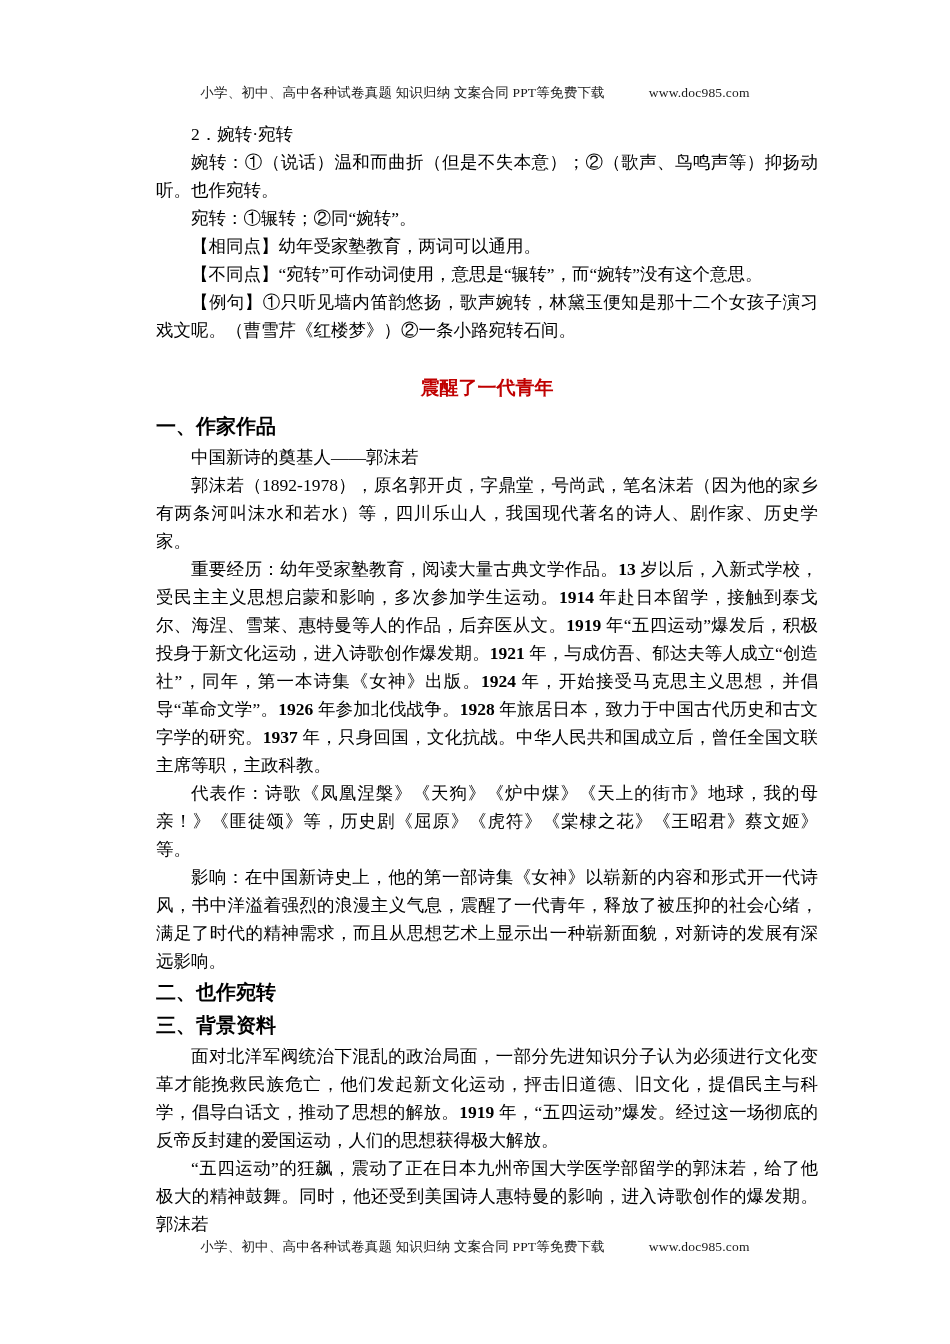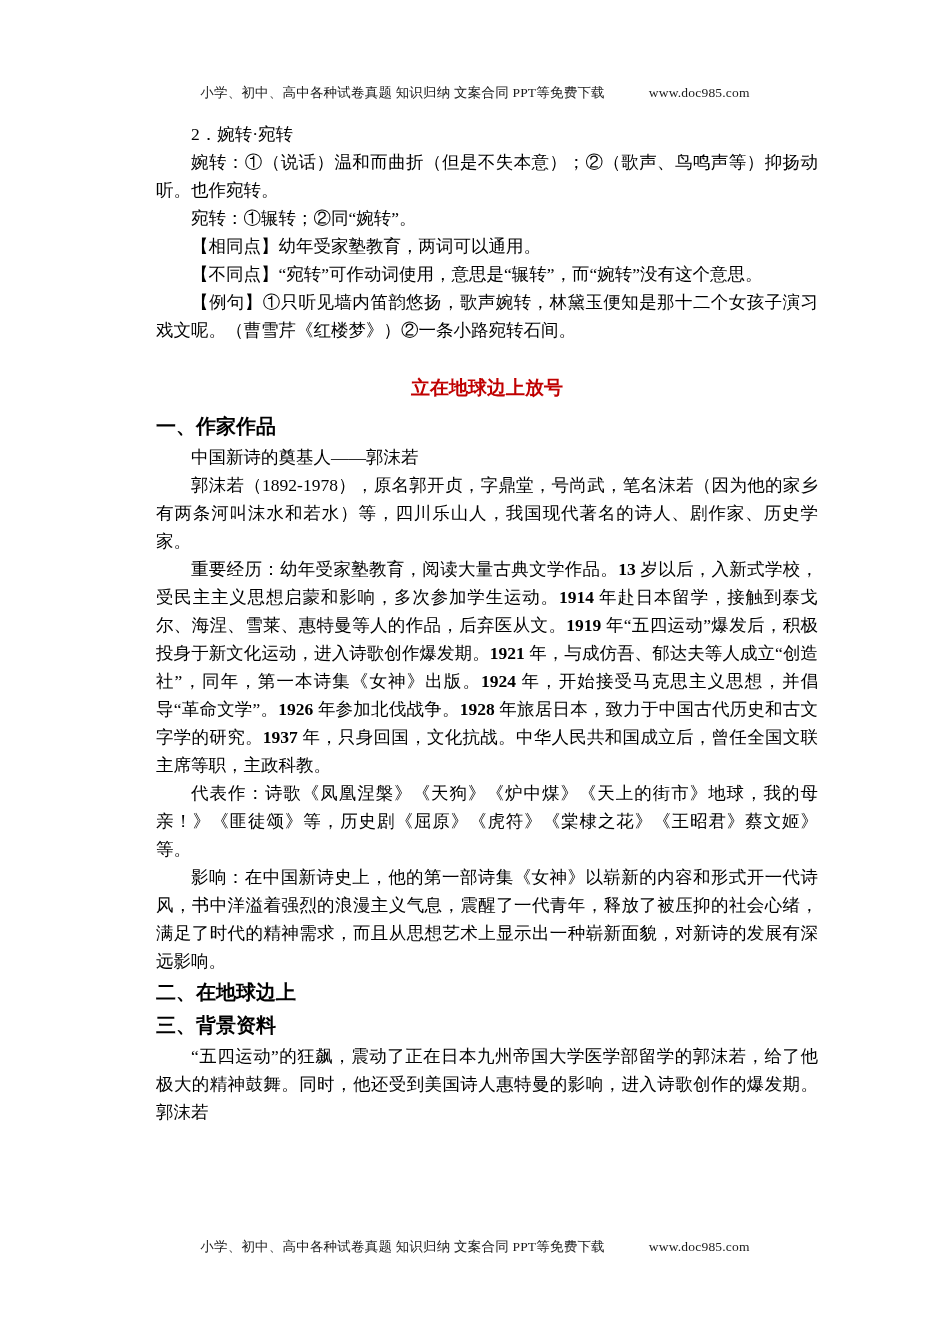--- a/index.html
+++ b/index.html
@@ -49,29 +49,30 @@
     <span>小学、初中、高中各种试卷真题 知识归纳 文案合同 PPT等免费下载</span><span class="hdr-url">www.doc985.com</span>
   </div>
 
   <div class="doc-body">
       <p class="para"><span>2．婉转·宛转</span></p>
       <p class="para"><span>婉转：①（说话）温和而曲折（但是不失本意）；②（歌声、鸟鸣声等）抑扬动听。也作宛转。</span></p>
       <p class="para"><span>宛转：①辗转；②同“婉转”。</span></p>
       <p class="para"><span>【相同点】幼年受家塾教育，两词可以通用。</span></p>
       <p class="para"><span>【不同点】“宛转”可作动词使用，意思是“辗转”，而“婉转”没有这个意思。</span></p>
       <p class="para"><span>【例句】①只听见墙内笛韵悠扬，歌声婉转，林黛玉便知是那十二个女孩子演习戏文呢。（曹雪芹《红楼梦》）②一条小路宛转石间。</span></p>
-      <h1 class="doc-title" style="color: rgb(192, 0, 0);"><span class="bold">立在地球边上放号</span></h1>
+      <h1 class="doc-title" style="color: rgb(192, 0, 0);"><span class="bold">震醒了一代青年</span></h1>
       <h2 class="section-heading"><span class="bold">一、作家作品</span></h2>
       <p class="para"><span>中国新诗的奠基人——郭沫若</span></p>
       <p class="para"><span>郭沫若（1892-1978），原名郭开贞，字鼎堂，号尚武，笔名沫若（因为他的家乡有两条河叫沫水和若水）等，四川乐山人，我国现代著名的诗人、剧作家、历史学家。</span></p>
       <p class="para"><span>重要经历：幼年受家塾教育，阅读大量古典文学作品。</span><span class="bold">13</span><span> 岁以后，入新式学校，受民主主义思想启蒙和影响，多次参加学生运动。</span><span class="bold">1914</span><span> 年赴日本留学，接触到泰戈尔、海涅、雪莱、惠特曼等人的作品，后弃医从文。</span><span class="bold">1919</span><span> 年“五四运动”爆发后，积极投身于新文化运动，进入诗歌创作爆发期。</span><span class="bold">1921</span><span> 年，与成仿吾、郁达夫等人成立“创造社”，同年，第一本诗集《女神》出版。</span><span class="bold">1924</span><span> 年，开始接受马克思主义思想，并倡导“革命文学”。</span><span class="bold">1926</span><span> 年参加北伐战争。</span><span class="bold">1928</span><span> 年旅居日本，致力于中国古代历史和古文字学的研究。</span><span class="bold">1937</span><span> 年，只身回国，文化抗战。中华人民共和国成立后，曾任全国文联主席等职，主政科教。</span></p>
       <p class="para"><span>代表作：诗歌《凤凰涅槃》《天狗》《炉中煤》《天上的街市》地球，我的母亲！》《匪徒颂》等，历史剧《屈原》《虎符》《棠棣之花》《王昭君》蔡文姬》等。</span></p>
       <p class="para"><span>影响：在中国新诗史上，他的第一部诗集《女神》以崭新的内容和形式开一代诗风，书中洋溢着强烈的浪漫主义气息，震醒了一代青年，释放了被压抑的社会心绪，满足了时代的精神需求，而且从思想艺术上显示出一种崭新面貌，对新诗的发展有深远影响。</span></p>
-      <h2 class="section-heading"><span class="bold">二、在地球边上</span></h2>
+      <h2 class="section-heading"><span class="bold">二、也作宛转</span></h2>
       <h2 class="section-heading"><span class="bold">三、背景资料</span></h2>
+      <p class="para"><span>面对北洋军阀统治下混乱的政治局面，一部分先进知识分子认为必须进行文化变革才能挽救民族危亡，他们发起新文化运动，抨击旧道德、旧文化，提倡民主与科学，倡导白话文，推动了思想的解放。</span><span class="bold">1919</span><span> 年，“五四运动”爆发。经过这一场彻底的反帝反封建的爱国运动，人们的思想获得极大解放。</span></p>
       <p class="para"><span>“五四运动”的狂飙，震动了正在日本九州帝国大学医学部留学的郭沫若，给了他极大的精神鼓舞。同时，他还受到美国诗人惠特曼的影响，进入诗歌创作的爆发期。郭沫若</span></p>
     </div>
 
   <div class="page-footer">
     <span>小学、初中、高中各种试卷真题 知识归纳 文案合同 PPT等免费下载</span><span class="hdr-url">www.doc985.com</span>
   </div>
 
 </div>
 
 </body></html>

